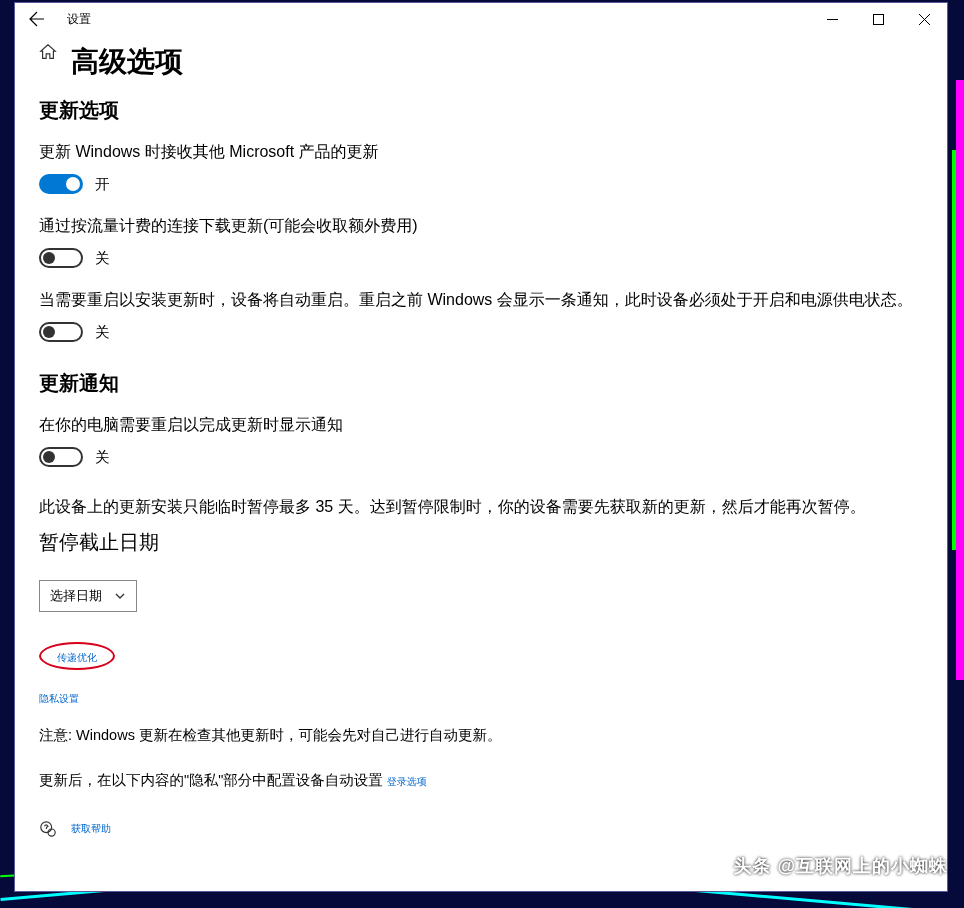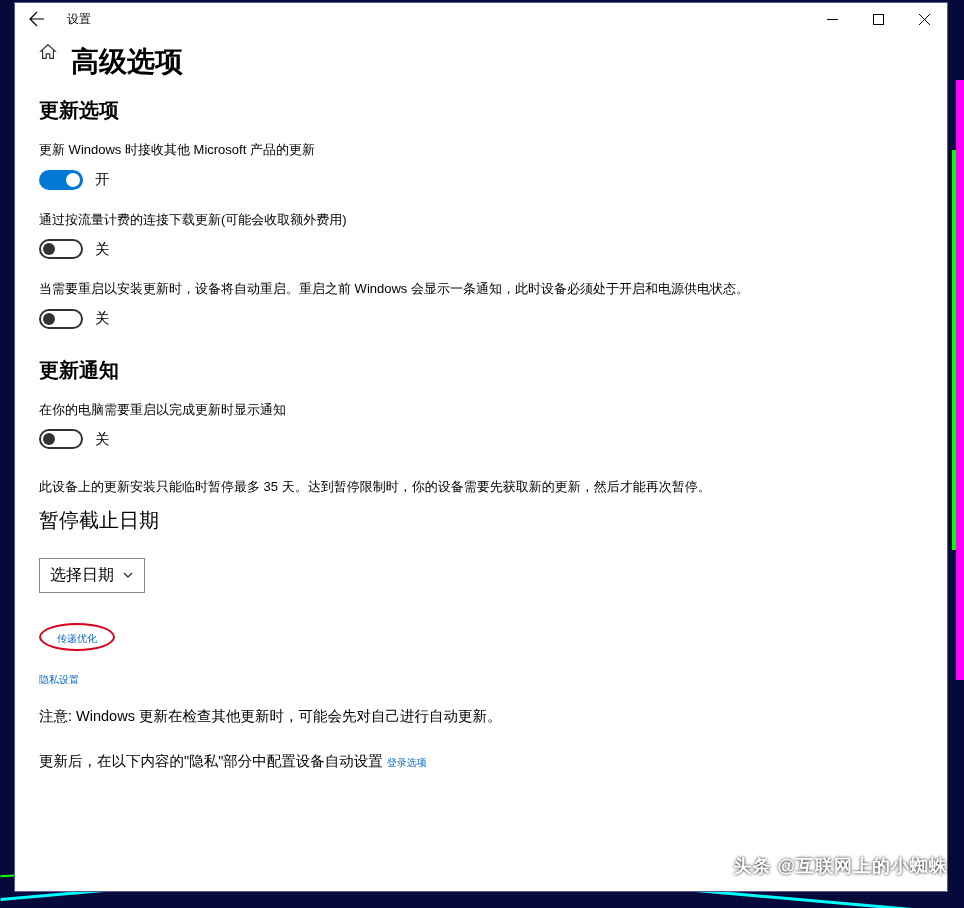--- a/index.html
+++ b/index.html
@@ -18,30 +18,30 @@
 .title-text { margin-left: 16px; }
 .winctrl { margin-left: auto; display: flex; }
 .winctrl div { width: 46px; height: 32px; display: flex; align-items: center; justify-content: center; cursor: pointer; }
 .winctrl svg { width: 11px; height: 11px; }
 .content { flex: 1; padding: 8px 24px 16px 24px; overflow: auto; color: #000; }
 .page-head { display: flex; align-items: flex-start; gap: 14px; margin-bottom: 16px; }
 .home-icon { width: 18px; height: 18px; color: #333; }
 .page-title { font-size: 28px; font-weight: 600; }
 .section { margin-bottom: 28px; }
 .section h2 { font-size: 20px; font-weight: 700; margin-bottom: 16px; }
-.opt-text { font-size: 13px; margin-bottom: 10px; line-height: 1.5; }
+.opt-text { font-size: 16px; margin-bottom: 10px; line-height: 1.5; }
 .toggle-row { display: flex; align-items: center; gap: 12px; margin-bottom: 20px; }
 .toggle { width: 44px; height: 20px; border-radius: 10px; position: relative; cursor: pointer; }
 .toggle.on { background: #0078d4; }
 .toggle.on::after { content: ""; position: absolute; right: 3px; top: 3px; width: 14px; height: 14px; border-radius: 50%; background: #fff; }
 .toggle.off { background: #fff; border: 2px solid #333; width: 44px; height: 20px; }
 .toggle.off::after { content: ""; position: absolute; left: 2px; top: 2px; width: 12px; height: 12px; border-radius: 50%; background: #333; }
 .toggle-label { font-size: 14.5px; }
 .pause-label { font-size: 20px; margin-bottom: 24px; }
-.dropdown { display: inline-flex; align-items: center; gap: 8px; border: 1px solid #888; padding: 6px 10px; font-size: 16px; cursor: pointer; min-width: 98px; justify-content: space-between; }
+.dropdown { display: inline-flex; align-items: center; gap: 8px; border: 1px solid #888; padding: 6px 10px; font-size: 13px; cursor: pointer; min-width: 98px; justify-content: space-between; }
 .dropdown svg { width: 12px; height: 12px; }
 .links { margin-top: 30px; }
 .link { color: #0066cc; font-size: 10px; cursor: pointer; display: inline-block; }
 .link-row { margin-bottom: 18px; }
 .highlight-oval { border: 2px solid #d9001b; border-radius: 50%; padding: 3px 16px; display: inline-block; }
 .note-text { font-size: 14.5px; margin-bottom: 22px; line-height: 1.6; }
 .help-row { display: flex; align-items: center; gap: 14px; margin-top: 28px; }
 .help-icon { width: 18px; height: 18px; }
 .watermark { position: absolute; right: 16px; bottom: 30px; color: #fff; font-size: 18px; font-weight: 600; text-shadow: 0 0 3px #000; pointer-events: none; letter-spacing: 1px; text-align: center; }
 </style>
@@ -139,16 +139,24 @@
       <div class="link-row">
         <span class="link">隐私设置</span>
       </div>
     </div>
 
     <div class="note-text">注意: Windows 更新在检查其他更新时，可能会先对自己进行自动更新。</div>
     <div class="note-text">
       <span>更新后，在以下内容的"隐私"部分中配置设备自动设置 </span><span class="link">登录选项</span>
     </div>
 
+    <div class="help-row">
+      <svg class="help-icon" viewBox="0 0 20 20">
+          <circle cx="8" cy="8" r="6" stroke="#333" stroke-width="1.3" fill="none"></circle>
+          <path d="M6 7 Q8 4 10 7 Q8 8 8 10" stroke="#333" stroke-width="1.3" fill="none"></path>
+          <circle cx="14" cy="14" r="4" stroke="#333" stroke-width="1.3" fill="none"></circle>
+        </svg>
+      <span class="link">获取帮助</span>
+    </div>
   </div>
 </div>
 
 <div class="watermark">头条 @互联网上的小蜘蛛</div>
 
 </body></html>

